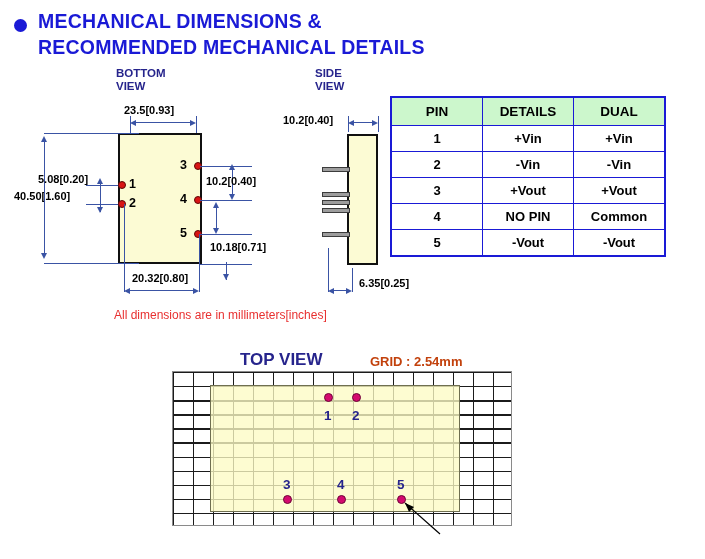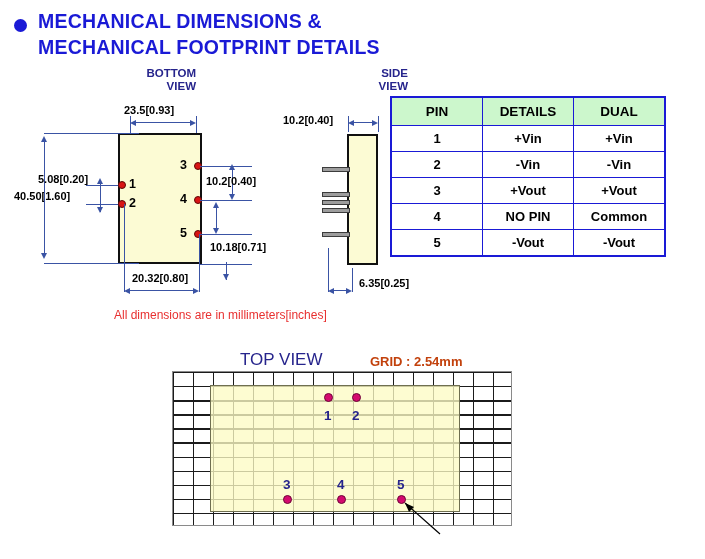--- a/index.html
+++ b/index.html
@@ -31,26 +31,26 @@
     white-space: nowrap;
   }
   #heading-line-1 { left: 38px; top: 10px; }
   #heading-line-2 { left: 38px; top: 36px; }
 
   
   .view-caption {
     color: #26248c;
     font-weight: bold;
     font-size: 11.5px;
-    text-align: right;
+    text-align: left;
     line-height: 13px;
     white-space: pre-line;
   }
   #caption-bottom-view { left: 116px; top: 67px; width: 80px; }
-  #caption-side-view   { left: 328px; top: 67px; width: 80px; }
+  #caption-side-view   { left: 315px; top: 67px; width: 80px; }
 
   
   .dim-text {
     font-size: 11px;
     font-weight: bold;
     color: #000000;
     white-space: nowrap;
   }
 
   
@@ -136,21 +136,21 @@
   #pin-table th {
     background: #ccf7cc;
     font-size: 13.5px;
     height: 27px;
   }
 
   
   #label-top-view {
     left: 240px; top: 350px;
     color: #26248c;
-    font-weight: normal;
+    font-weight: bold;
     font-size: 17px;
     white-space: nowrap;
   }
   #label-grid {
     left: 370px; top: 354px;
     color: #c2410c;
     font-weight: bold;
     font-size: 13px;
     white-space: nowrap;
   }
@@ -190,21 +190,21 @@
     font-weight: bold;
     color: #000;
     white-space: nowrap;
   }
 </style>
 </head>
 <body>
 
 <div class="abs" id="heading-bullet"></div>
 <div class="abs" id="heading-line-1">MECHANICAL DIMENSIONS &amp;</div>
-<div class="abs" id="heading-line-2">MECHANICAL FOOTPRINT DETAILS</div>
+<div class="abs" id="heading-line-2">RECOMMENDED MECHANICAL DETAILS</div>
 
 <div class="abs view-caption" id="caption-bottom-view">BOTTOM
 VIEW</div>
 <div class="abs view-caption" id="caption-side-view">SIDE
 VIEW</div>
 
 <div class="abs dim-text" style="left:124px; top:104px;">23.5[0.93]</div>
 <div class="abs dl-h" style="left:134px; top:122px; width:58px;"></div>
 <div class="abs arrow-l" style="left:130px; top:120px;"></div>
 <div class="abs arrow-r" style="left:190px; top:120px;"></div>

